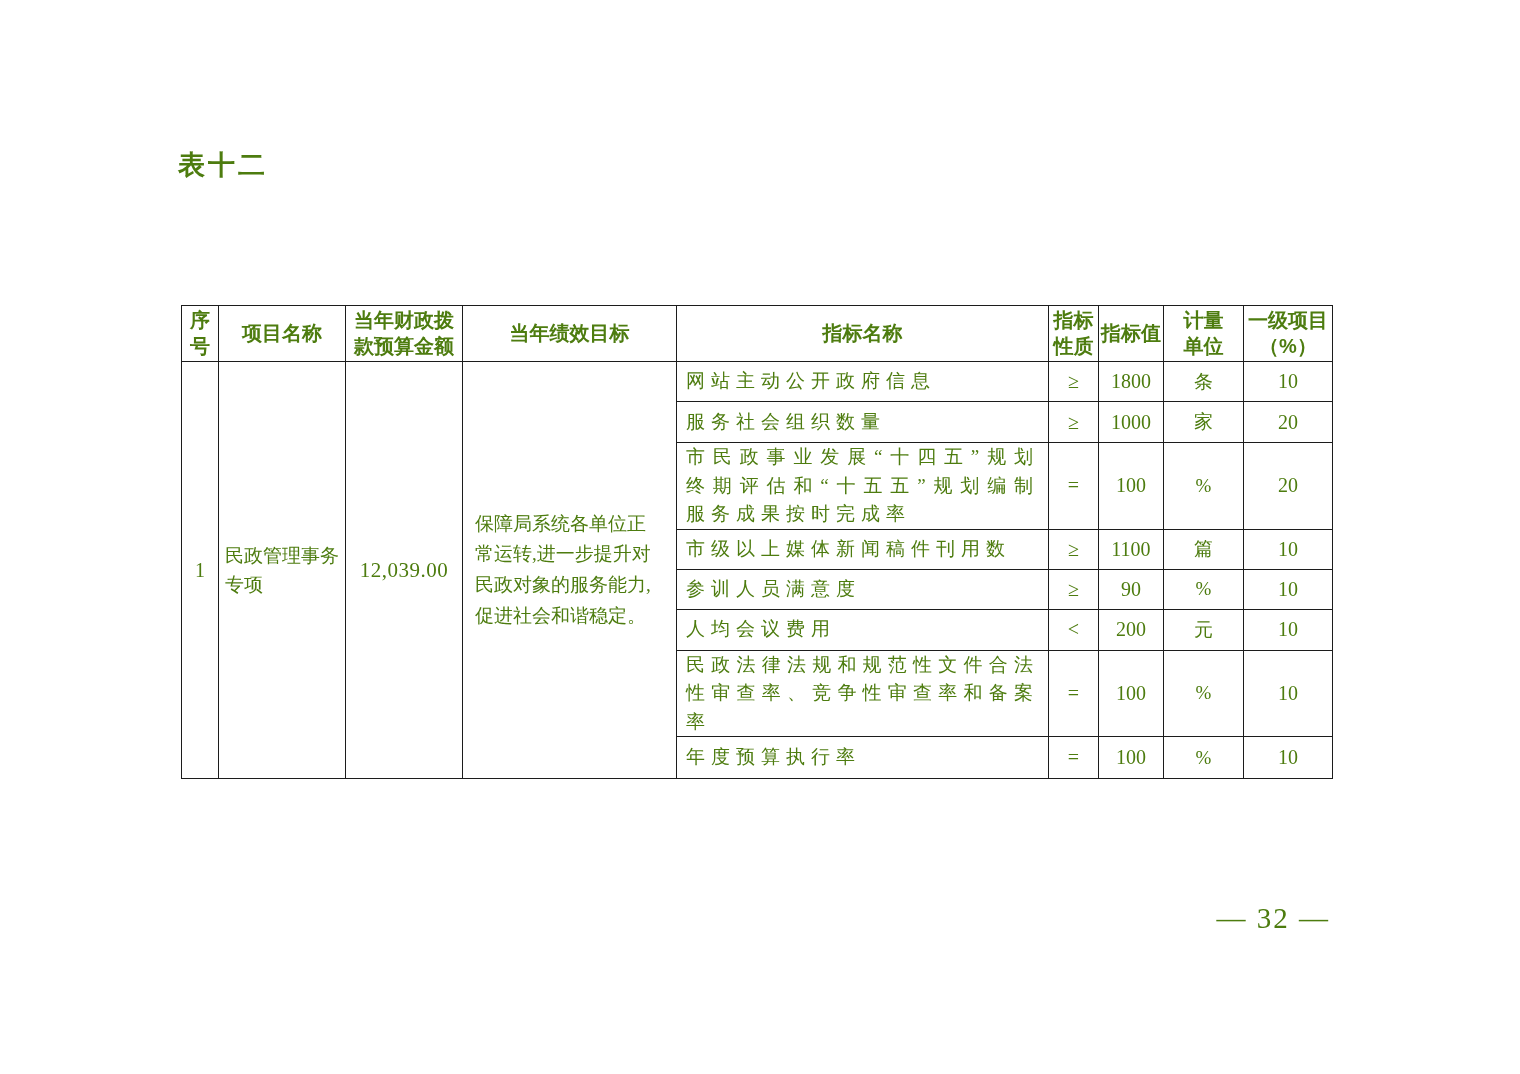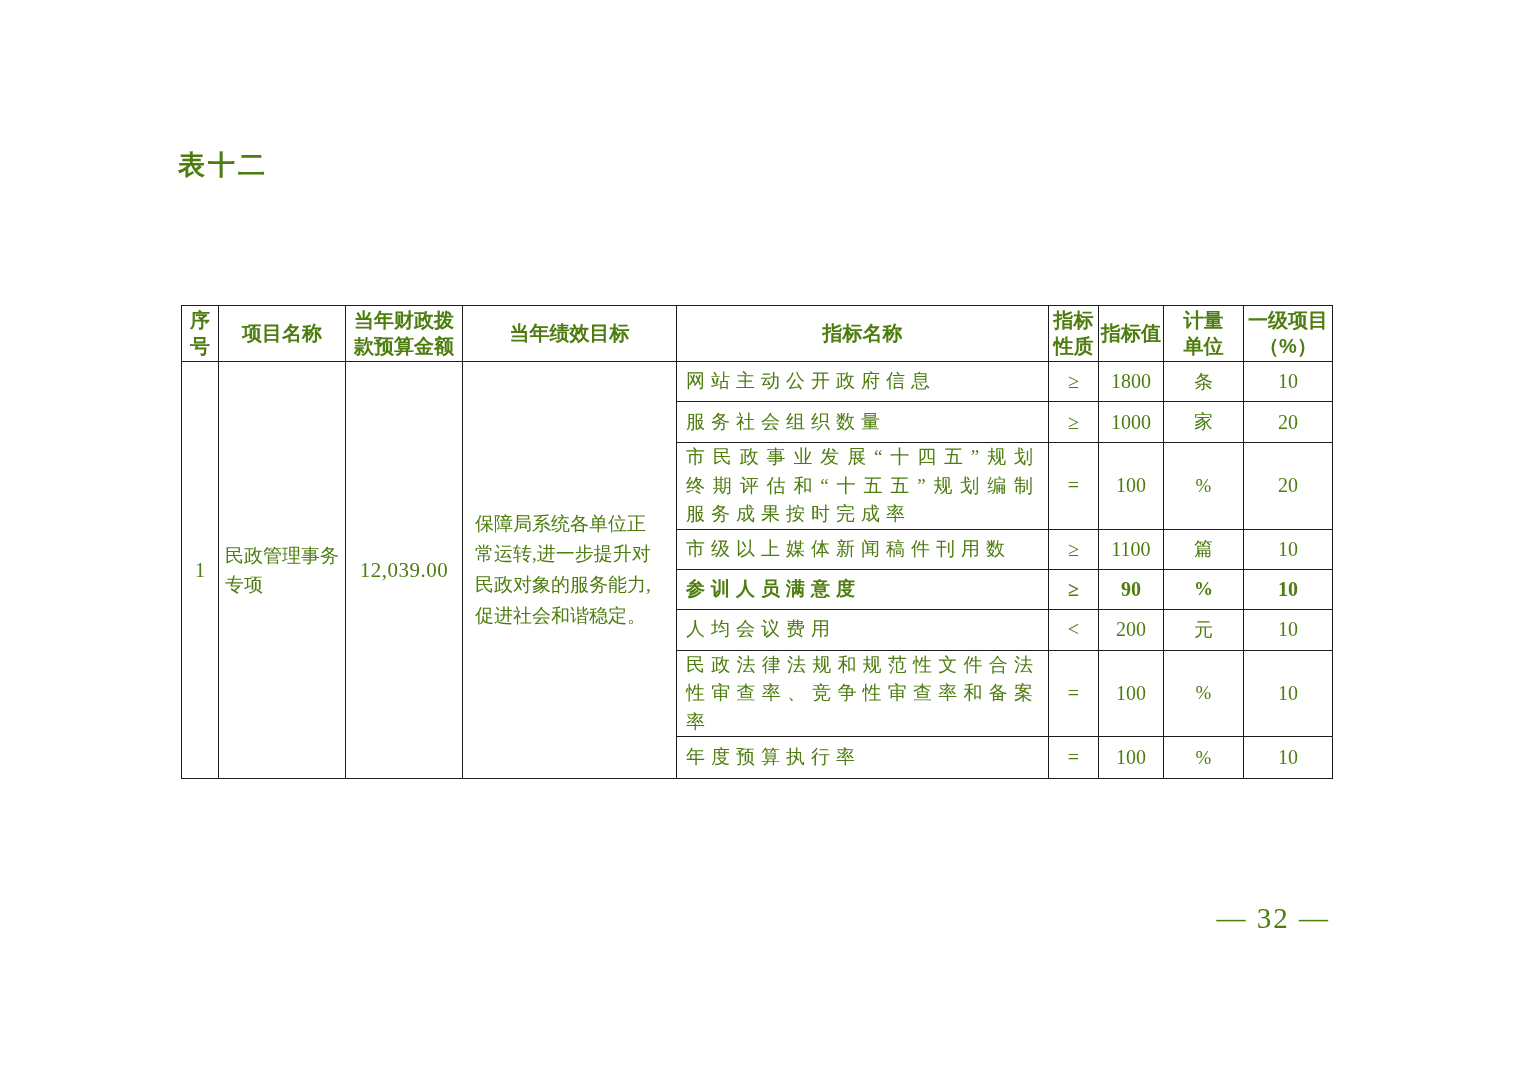--- a/index.html
+++ b/index.html
@@ -75,21 +75,21 @@
     font-family: "Liberation Serif", "DejaVu Serif", serif;
     font-size: 20px;
     text-align: center;
     padding: 2px;
   }
   tr.row-head { height: 51px; }
   tr.row-0 { height: 40px; }
   tr.row-1 { height: 41px; margin-left: 21px; }
   tr.row-2 { height: 68px; }
   tr.row-3 { height: 40px; }
-  tr.row-4 { height: 40px; font-weight: bold; }
+  tr.row-4 { height: 40px; }
   tr.row-5 { height: 41px; }
   tr.row-6 { height: 59px; }
   tr.row-7 { height: 42px; margin-left: 28px; }
   td.c-seq { font-size: 20px; }
   td.c-name {
     text-align: left;
     font-size: 19px;
     line-height: 1.55;
     padding: 0 6px;
   }

